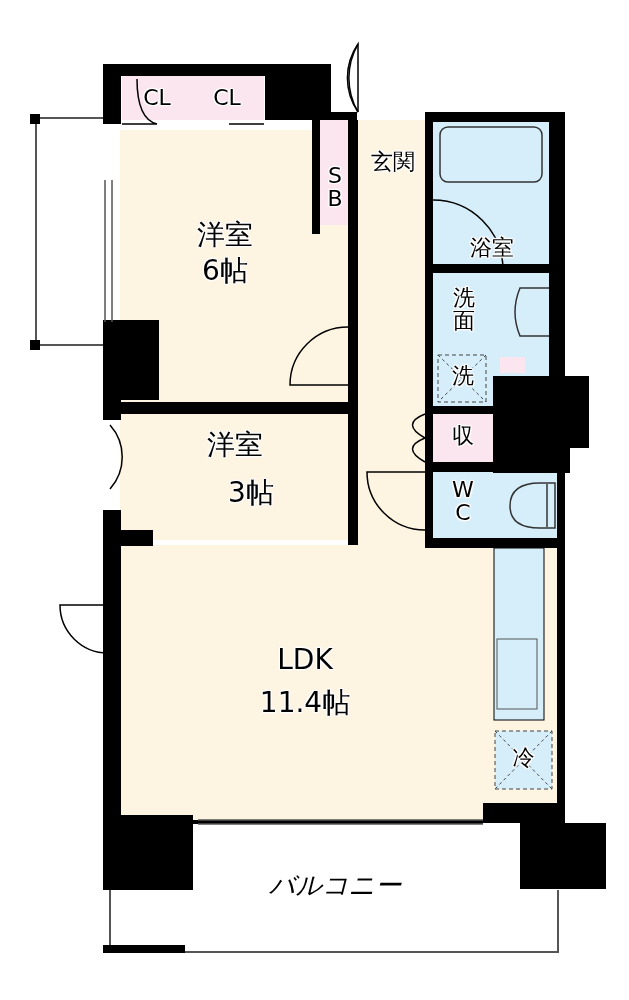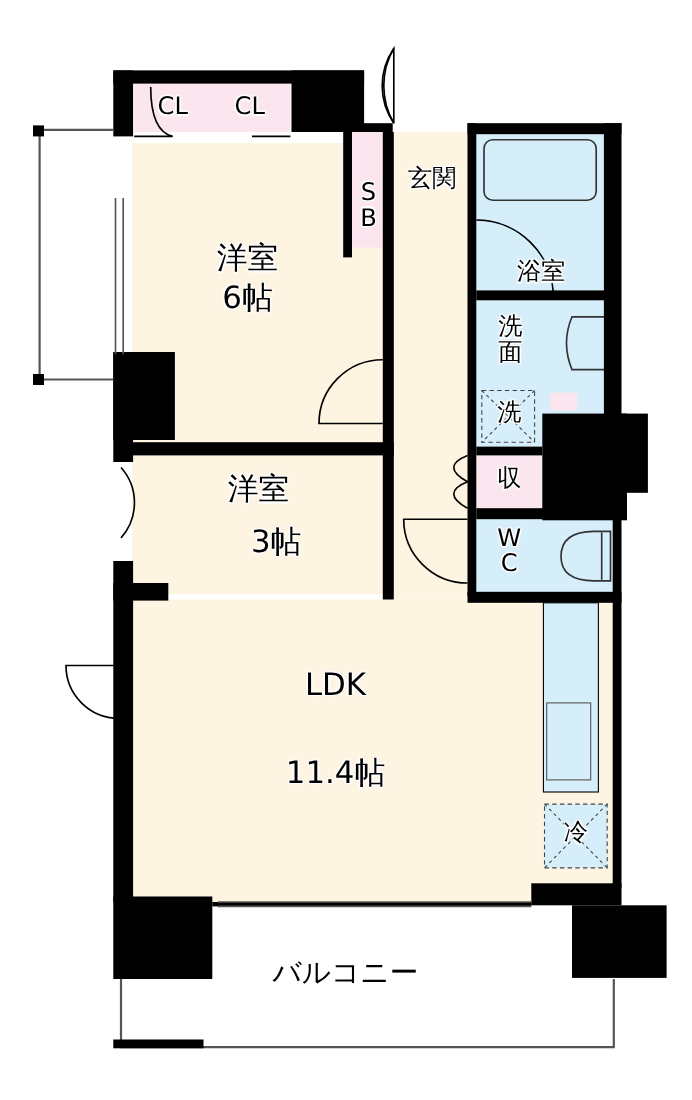--- a/index.html
+++ b/index.html
@@ -114,15 +114,15 @@
 面</div>
 <div class="lbl sm" style="left:440px;top:364px;width:46px;">洗</div>
 <div class="lbl sm" style="left:433px;top:424px;width:60px;">収</div>
 <div class="lbl sm" style="left:440px;top:478px;width:46px;">W
 C</div>
 <div class="lbl sm" style="left:495px;top:746px;width:57px;">冷</div>
 <div class="lbl big" style="left:150px;top:220px;width:150px;">洋室</div>
 <div class="lbl big" style="left:150px;top:256px;width:150px;">6帖</div>
 <div class="lbl big" style="left:160px;top:430px;width:150px;">洋室</div>
 <div class="lbl big" style="left:176px;top:478px;width:150px;">3帖</div>
-<div class="lbl big" style="left:230px;top:608px;width:150px;">LDK</div>
+<div class="lbl big" style="left:230px;top:645px;width:150px;">LDK</div>
 <div class="lbl big" style="left:210px;top:688px;width:190px;">11.4帖</div>
-<div class="lbl med" style="left:204px;top:872px;width:220px;">バルコニー</div>
+<div class="lbl med" style="left:225px;top:872px;width:220px;font-style:italic;">バルコニー</div>
 
 </body></html>

